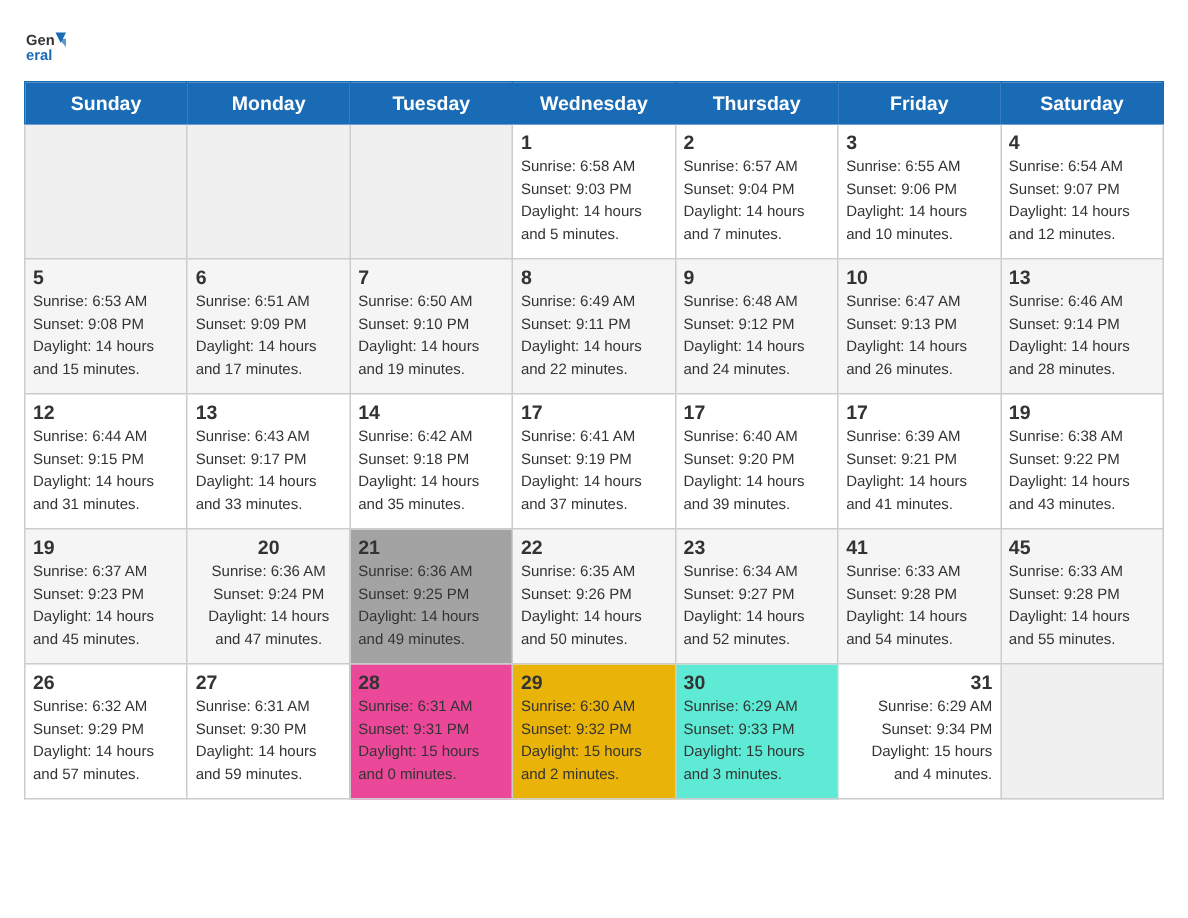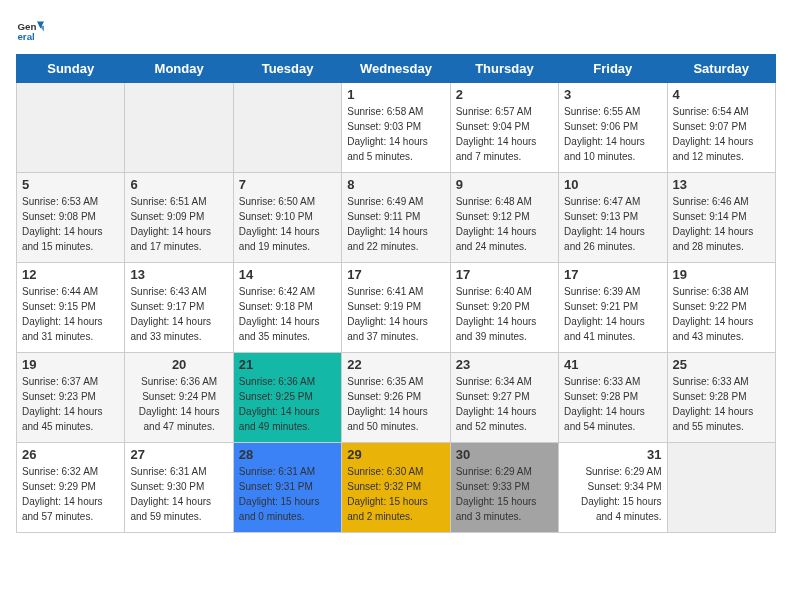--- a/index.html
+++ b/index.html
@@ -204,59 +204,59 @@
       </tr>
       <tr>
         <td style="background: rgb(245, 245, 245);">
           <span class="day-number">19</span>
           <div class="day-info">Sunrise: 6:37 AM<br>Sunset: 9:23 PM<br>Daylight: 14 hours and 45 minutes.</div>
         </td>
         <td style="background: rgb(245, 245, 245); text-align: center;">
           <span class="day-number">20</span>
           <div class="day-info">Sunrise: 6:36 AM<br>Sunset: 9:24 PM<br>Daylight: 14 hours and 47 minutes.</div>
         </td>
-        <td style="background: #14b8a6;">
+        <td style="background: #a3a3a3;">
           <span class="day-number">21</span>
           <div class="day-info">Sunrise: 6:36 AM<br>Sunset: 9:25 PM<br>Daylight: 14 hours and 49 minutes.</div>
         </td>
         <td style="background: rgb(245, 245, 245);">
           <span class="day-number">22</span>
           <div class="day-info">Sunrise: 6:35 AM<br>Sunset: 9:26 PM<br>Daylight: 14 hours and 50 minutes.</div>
         </td>
         <td style="background: rgb(245, 245, 245);">
           <span class="day-number">23</span>
           <div class="day-info">Sunrise: 6:34 AM<br>Sunset: 9:27 PM<br>Daylight: 14 hours and 52 minutes.</div>
         </td>
         <td style="background: rgb(245, 245, 245);">
           <span class="day-number">41</span>
           <div class="day-info">Sunrise: 6:33 AM<br>Sunset: 9:28 PM<br>Daylight: 14 hours and 54 minutes.</div>
         </td>
         <td style="background: rgb(245, 245, 245);">
-          <span class="day-number">25</span>
+          <span class="day-number">45</span>
           <div class="day-info">Sunrise: 6:33 AM<br>Sunset: 9:28 PM<br>Daylight: 14 hours and 55 minutes.</div>
         </td>
       </tr>
       <tr>
         <td style="background: rgb(255, 255, 255);">
           <span class="day-number">26</span>
           <div class="day-info">Sunrise: 6:32 AM<br>Sunset: 9:29 PM<br>Daylight: 14 hours and 57 minutes.</div>
         </td>
         <td style="background: rgb(255, 255, 255);">
           <span class="day-number">27</span>
           <div class="day-info">Sunrise: 6:31 AM<br>Sunset: 9:30 PM<br>Daylight: 14 hours and 59 minutes.</div>
         </td>
-        <td style="background: #3b82f6;">
+        <td style="background: #ec4899;">
           <span class="day-number">28</span>
           <div class="day-info">Sunrise: 6:31 AM<br>Sunset: 9:31 PM<br>Daylight: 15 hours and 0 minutes.</div>
         </td>
         <td style="background: #eab308;">
           <span class="day-number">29</span>
           <div class="day-info">Sunrise: 6:30 AM<br>Sunset: 9:32 PM<br>Daylight: 15 hours and 2 minutes.</div>
         </td>
-        <td style="background: #a3a3a3;">
+        <td style="background: #5eead4;">
           <span class="day-number">30</span>
           <div class="day-info">Sunrise: 6:29 AM<br>Sunset: 9:33 PM<br>Daylight: 15 hours and 3 minutes.</div>
         </td>
         <td style="background: rgb(255, 255, 255); text-align: right;">
           <span class="day-number">31</span>
           <div class="day-info">Sunrise: 6:29 AM<br>Sunset: 9:34 PM<br>Daylight: 15 hours and 4 minutes.</div>
         </td>
         <td class="empty"></td>
       </tr>
     </tbody>

